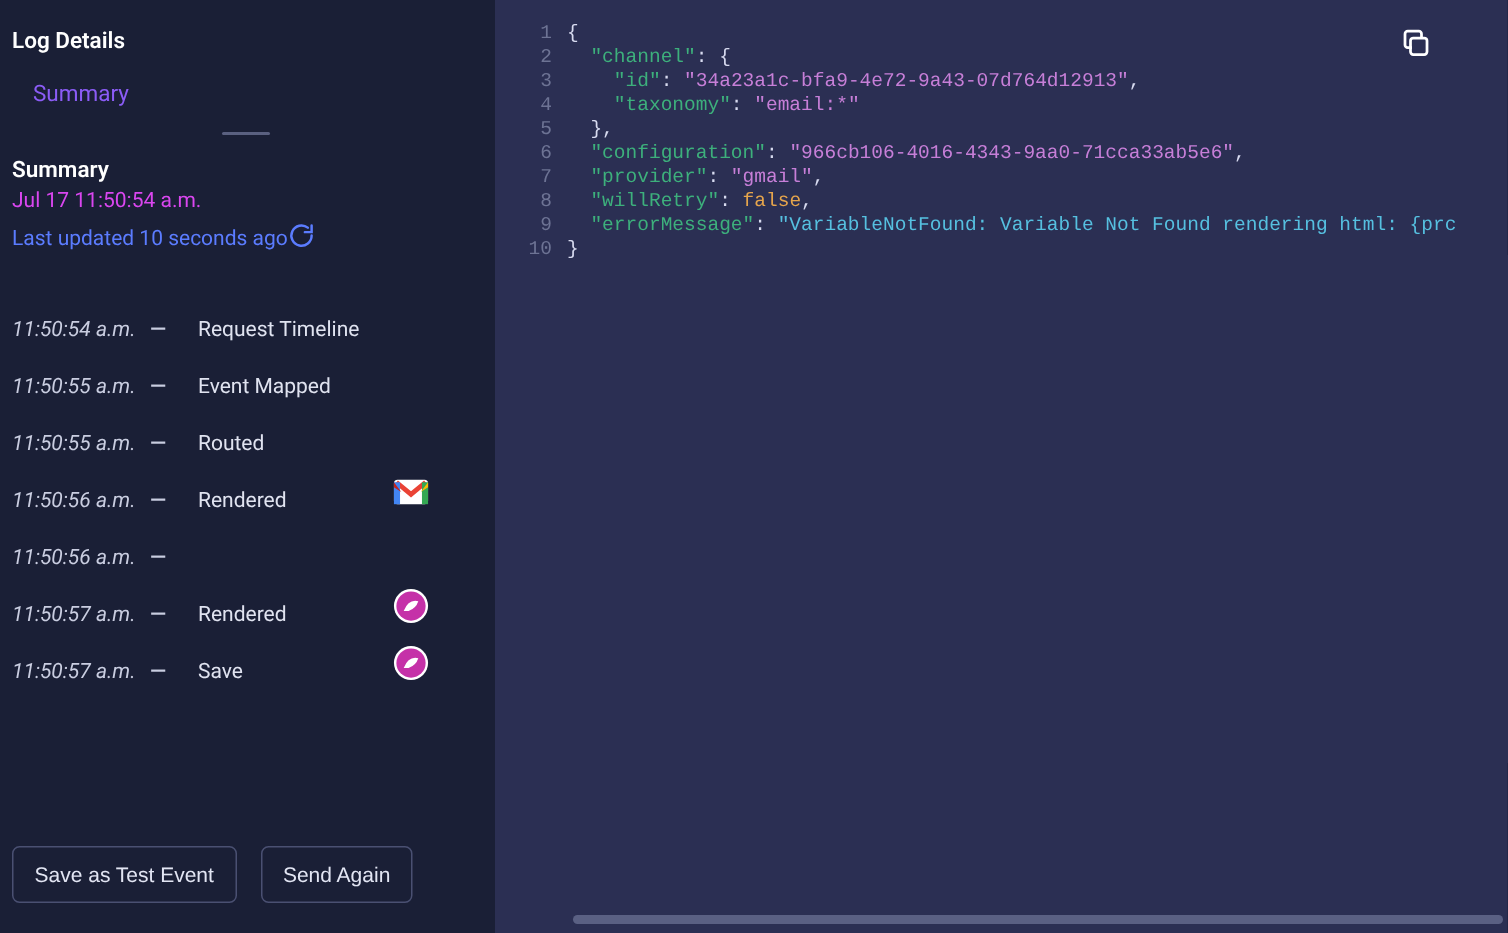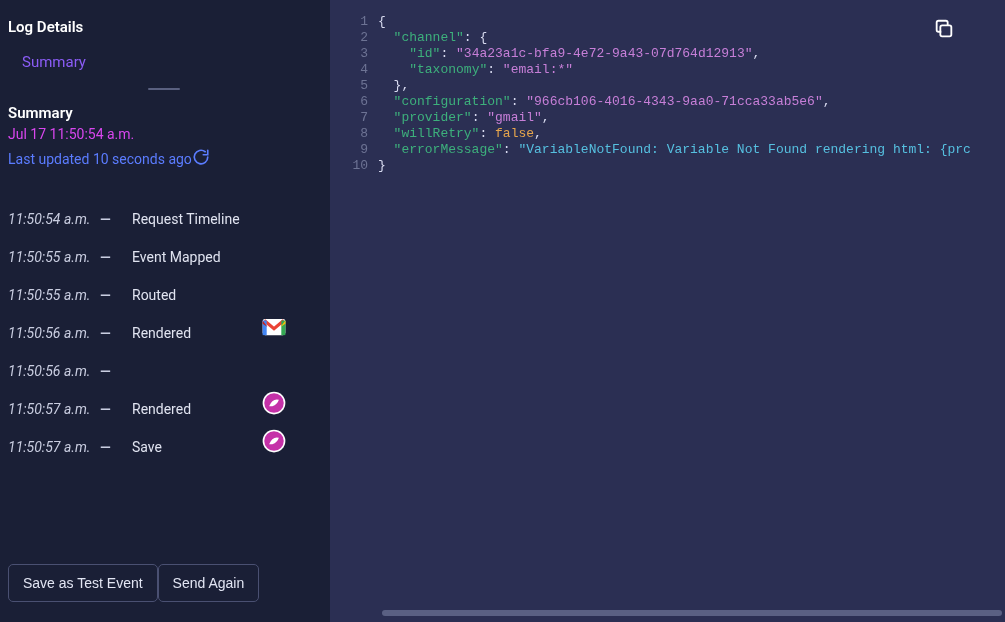--- a/index.html
+++ b/index.html
@@ -41,21 +41,21 @@
   .error-row .ev-pill {
     display: flex; align-items: center; gap: 10px;
     background: repeating-linear-gradient(125deg,#f7c6cc 0 14px,#fadee1 14px 28px);
     padding: 6px 10px; border-radius: 4px;
     flex: 1;
     margin-right: 30px;
   }
   .error-row .ev-pill .ev-label { color: #c0263f; }
   .error-row .ev-pill .ev-badge { margin-left: auto; margin-right: 0; width: 30px; height: 30px; border-radius: 4px; }
 
-  .actions { position: absolute; bottom: 20px; left: 8px; display: flex; }
+  .actions { position: absolute; bottom: 20px; left: 8px; display: flex; gap: 16px; }
   .btn {
     background: transparent;
     border: 1px solid #4a5072;
     color: #e2e5f3;
     font-size: 14px;
     padding: 10px 14px;
     border-radius: 5px;
     cursor: pointer;
   }
 

